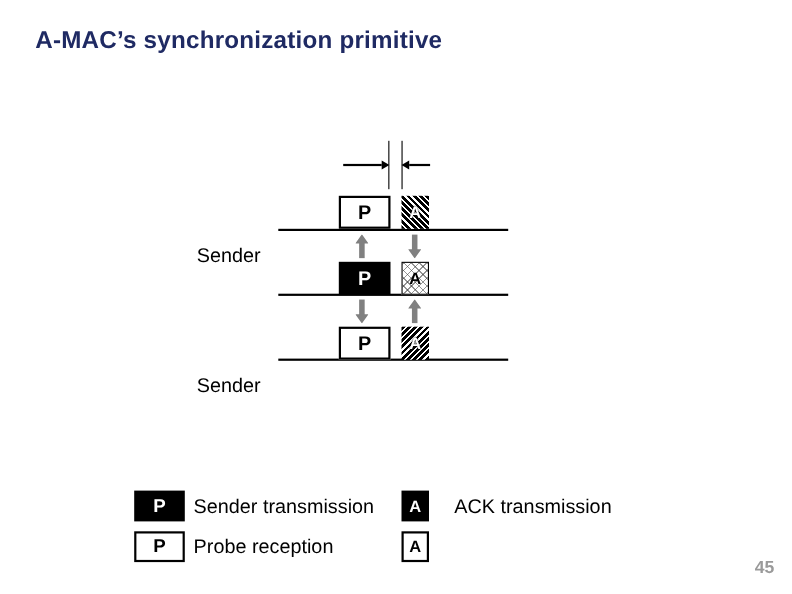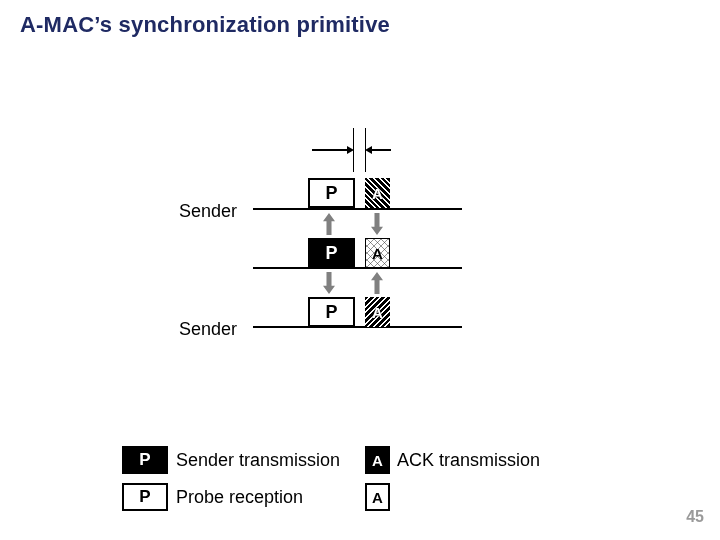--- a/index.html
+++ b/index.html
@@ -7,21 +7,21 @@
     position: relative;
     width: 720px; height: 540px;
     background: #ffffff;
     overflow: hidden;
     font-family: "Liberation Sans", sans-serif;
   }
 
   
   .title {
     position: absolute; left: 20px; top: 12px;
-    margin: 0;
+    margin: 12px;
     font-size: 22px; font-weight: bold;
     color: #1F2A63;
     letter-spacing: 0.2px;
   }
 
   
   .diagram { position: absolute; left: 0; top: 0; width: 720px; height: 540px; }
 
   .vline { position: absolute; width: 1px; height: 44px; top: 128px; background: #000; }
   .vline-left  { left: 353px; }
@@ -30,21 +30,21 @@
   .mshaft { position: absolute; height: 2px; background: #000; top: 149px; }
   .mshaft-left  { left: 312px; width: 35px; }
   .mshaft-right { left: 372px; width: 19px; }
   .mhead { position: absolute; width: 0; height: 0; top: 146px;
            border-top: 4px solid transparent; border-bottom: 4px solid transparent; }
   .mhead-right { left: 347px; border-left: 7px solid #000; }
   .mhead-left  { left: 365px; border-right: 7px solid #000; }
 
   .row-label {
     position: absolute; left: 100px; width: 137px; height: 22px;
-    text-align: right; font-size: 18px; color: #000; line-height: 22px;
+    text-align: right; font-size: 18px; color: #000; line-height: 22px; margin-top: 21px;
   }
   .lbl1 { top: 200px; }
   .lbl2 { top: 259px; }
   .lbl3 { top: 318px; }
 
   .timeline { position: absolute; left: 253px; width: 209px; height: 2px; background: #000; }
   .line1 { top: 208px; }
   .line2 { top: 267px; }
   .line3 { top: 326px; }
 
@@ -94,21 +94,21 @@
   .li4 { left: 365px; top: 483px; }
 
   .legend-box {
     box-sizing: border-box; flex: none;
     display: flex; align-items: center; justify-content: center;
     font-weight: bold;
   }
   .legend-p { width: 46px; height: 28px; font-size: 17px; }
   .legend-a { width: 25px; height: 28px; font-size: 15px; }
   .legend-label { margin-left: 8px; font-size: 18px; color: #000; white-space: nowrap; }
-  .li3 .legend-label, .li4 .legend-label { margin-left: 7px; }
+  .li3 .legend-label, .li4 .legend-label { margin-left: 23px; }
 
   
   .page-number {
     position: absolute; left: 678px; top: 508px; width: 26px;
     text-align: right;
     font-size: 16px; font-weight: bold; color: #9A9A9A;
   }
 </style>
 </head>
 <body>

